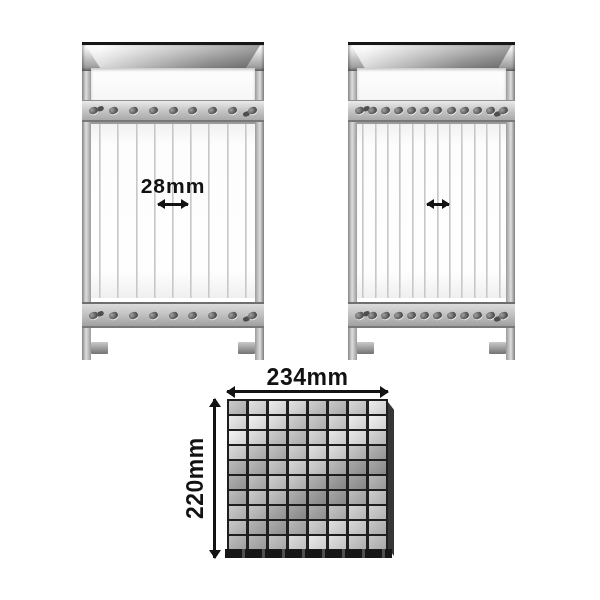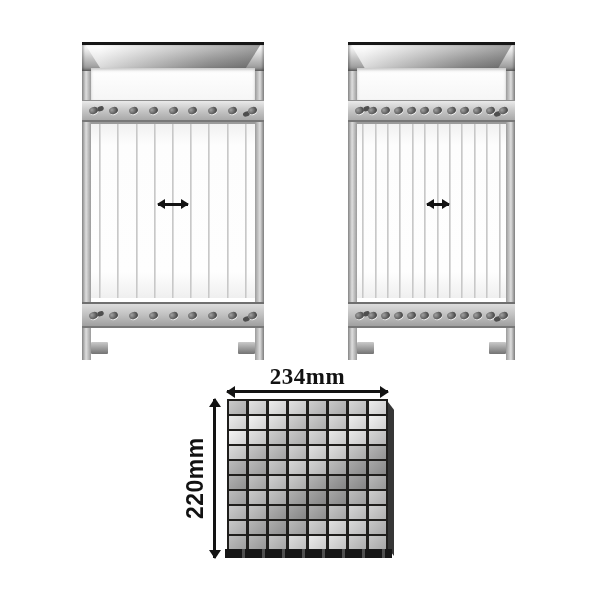--- a/index.html
+++ b/index.html
@@ -106,21 +106,21 @@
     clip-path:polygon(0 0,100% 5%,100% 100%,0 95%);
   }
   .base-bottom-face{
     position:absolute;left:-2px;right:-4px;bottom:-7px;height:9px;
     background:linear-gradient(180deg,#171717,#3d3d3d);
     background-image:repeating-linear-gradient(90deg,#161616 0 17px,#4f4f4f 17px 20px);
   }
 
   .dim-width-label{
     position:absolute;left:227px;top:364px;width:161px;text-align:center;
-    font-size:23px;font-weight:700;color:#121212;letter-spacing:0.5px;font-family:Liberation Serif, serif;
+    font-size:23px;font-weight:700;color:#121212;letter-spacing:0.5px;
   }
   .dim-width-arrow{position:absolute;left:227px;top:390px;width:161px;}
   .dim-height-arrow{left:213px;top:399px;height:159px;}
   .dim-height-label{
     position:absolute;left:180px;top:399px;width:30px;height:159px;
     display:flex;align-items:center;justify-content:center;
     writing-mode:vertical-rl;transform:rotate(180deg);
     font-size:23px;font-weight:700;color:#121212;letter-spacing:0.5px;
   }
 </style>
@@ -162,20 +162,21 @@
         <div class="screw"></div>
         <div class="screw"></div>
         <div class="screw"></div>
         <div class="screw"></div>
         <div class="screw"></div>
         <div class="screw"></div>
         <div class="screw"></div>
       </div>
     <div class="f-foot left"></div>
     <div class="f-foot right"></div>
+    <div class="spacing-label">28mm</div>
     <div class="spacing-arrow harrow small arrow-w30"></div>
   </div>
 
   <div class="gframe f1">
     <div class="f-rail left"></div>
     <div class="f-rail right"></div>
     <div class="f-top"></div>
     <div class="f-window"></div>
     <div class="f-screwbar top">
         <div class="screw"></div>

